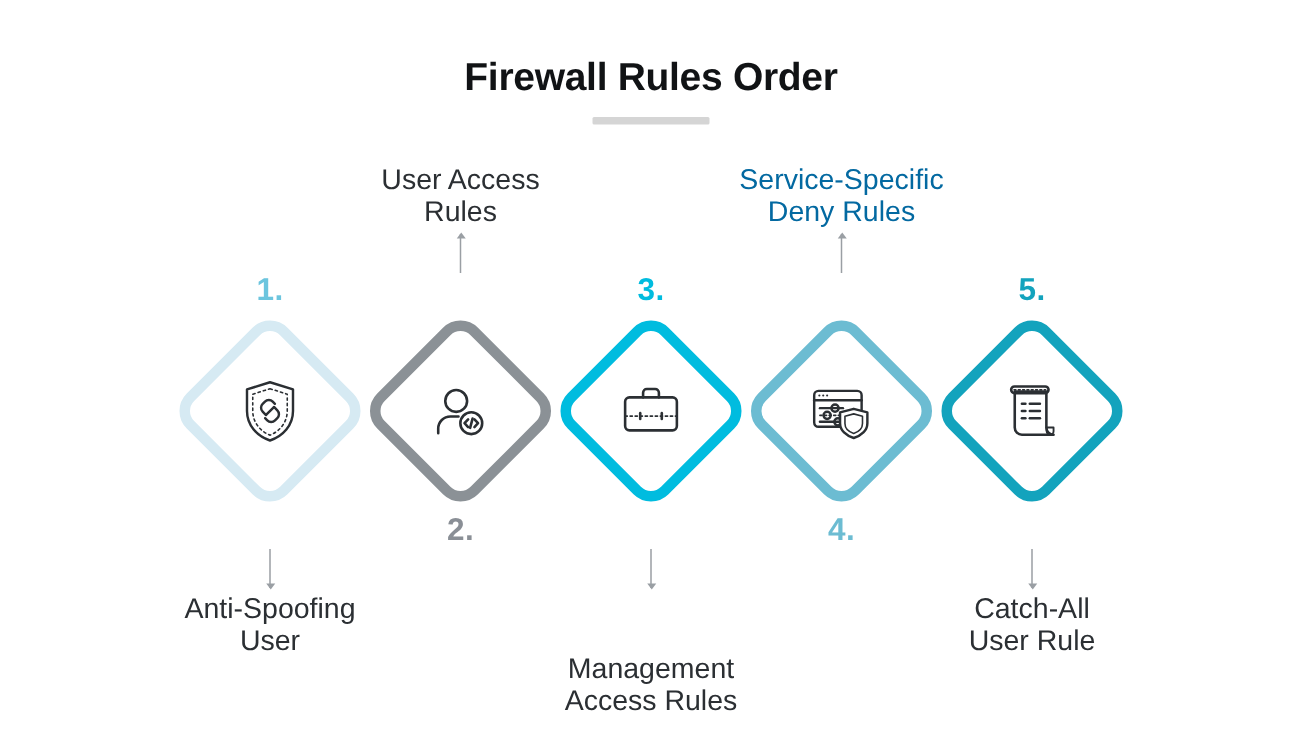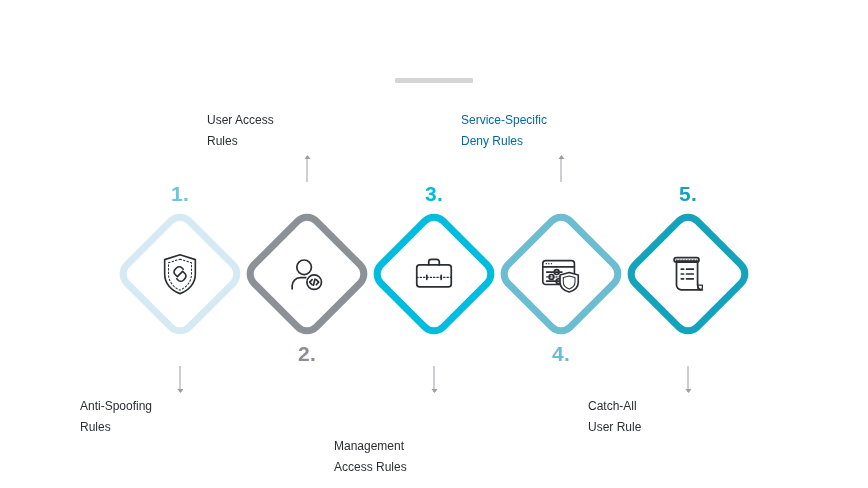--- a/index.html
+++ b/index.html
@@ -37,21 +37,21 @@
 
   .num{
     position:absolute;left:50%;transform:translateX(-50%);
     font-size:21px;font-weight:bold;white-space:nowrap;letter-spacing:0.2px;
   }
   .num.above{bottom:68px;}
   .num.below{top:68px;}
 
   .caption{
     position:absolute;left:50%;transform:translateX(-50%);
-    width:200px;text-align:left;font-size:12px;line-height:21px;
+    width:200px;text-align:center;font-size:19px;line-height:21px;
     color:#2b2f33;white-space:pre-line;
   }
   .caption.above{bottom:122px;}
   .caption.below{top:122px;}
 
   .connector{
     position:absolute;left:50%;transform:translateX(-50%);
     width:1px;background:#9a9fa4;
   }
   .connector.above{bottom:92px;height:26px;}
@@ -61,20 +61,21 @@
     border-left:3px solid transparent;border-right:3px solid transparent;
   }
   .connector.above .head{top:-1px;transform:translateX(-50%);border-bottom:4px solid #9a9fa4;}
   .connector.below .head{bottom:-1px;transform:translateX(-50%);border-top:4px solid #9a9fa4;}
 </style>
 </head>
 <body>
 
 <div id="canvas">
 
+  <div class="title">Firewall Rules Order</div>
   <div class="title-rule"></div>
 
   <div class="flow" id="flow">
       <div class="node" style="left: 180px; top: 274px;">
         <div class="dia-wrap">
           <svg viewBox="0 0 132 132">
     <rect x="22" y="22" width="88" height="88" rx="13" ry="13" transform="rotate(45 66 66)" fill="none" stroke="#d6eaf3" stroke-width="7"></rect>
   </svg>
         </div>
         <div class="icon-holder">
@@ -84,21 +85,21 @@
       <path d="M21.2 26.8 l-2.3 -2.3 a3.8 3.8 0 0 1 0 -5.4 l1.6 -1.6 a3.8 3.8 0 0 1 5.4 0 l1.5 1.5"></path>
       <path d="M26.8 21.2 l2.3 2.3 a3.8 3.8 0 0 1 0 5.4 l-1.6 1.6 a3.8 3.8 0 0 1 -5.4 0 l-1.5 -1.5"></path>
       <path d="M21.6 26.4 l4.8 -4.8"></path>
     </svg>
         </div>
         <div class="num above" style="color: rgb(108, 197, 222);">1.</div>
         <div class="connector below" style="background: rgb(154, 159, 164);">
           <span class="head"></span>
         </div>
         <div class="caption below" style="color: rgb(43, 47, 51);">Anti-Spoofing
-Rules</div>
+User</div>
       </div>
       <div class="node" style="left: 307px; top: 274px;">
         <div class="dia-wrap">
           <svg viewBox="0 0 132 132">
     <rect x="22" y="22" width="88" height="88" rx="13" ry="13" transform="rotate(45 66 66)" fill="none" stroke="#8b9196" stroke-width="7"></rect>
   </svg>
         </div>
         <div class="icon-holder">
     <svg width="46" height="46" viewBox="0 0 48 48" fill="none" stroke="#2b2f33" stroke-width="1.8" stroke-linecap="round" stroke-linejoin="round">
       <circle cx="21" cy="17" r="7.6"></circle>

